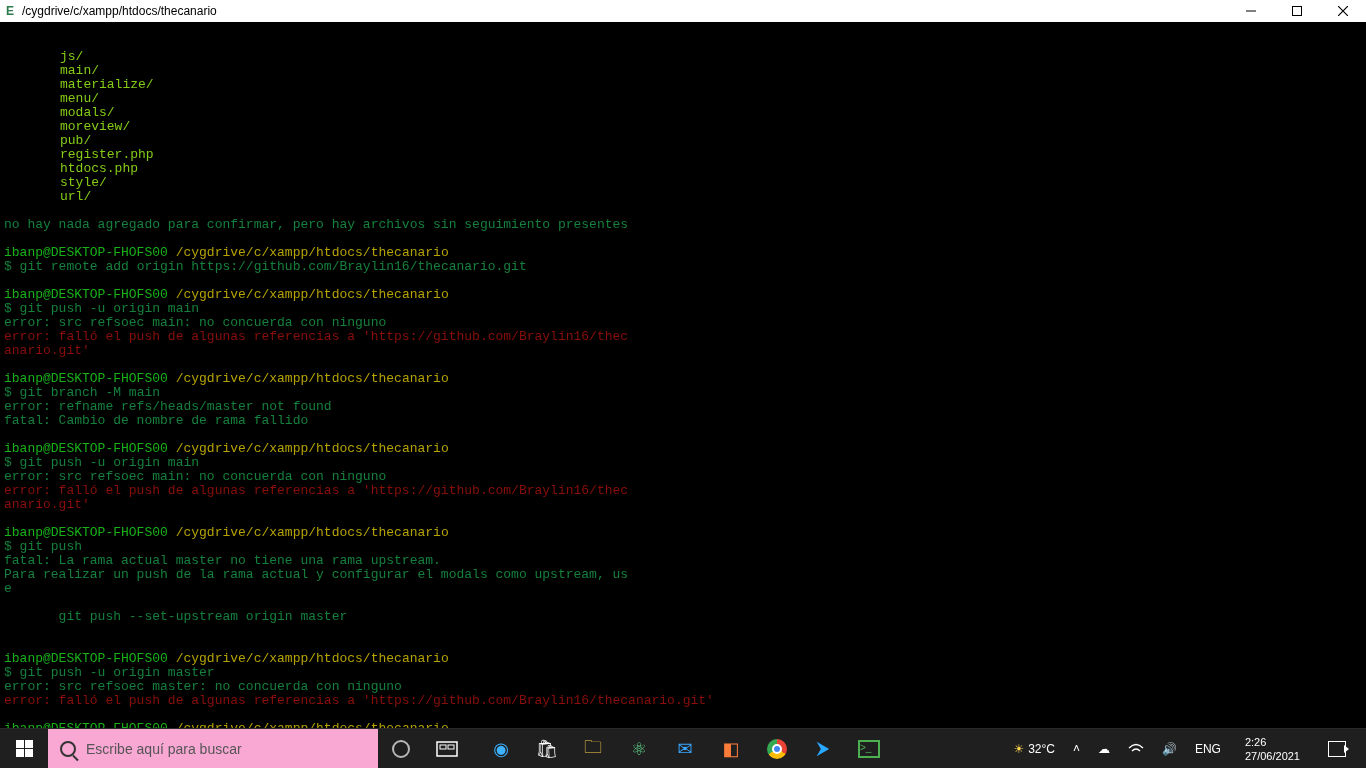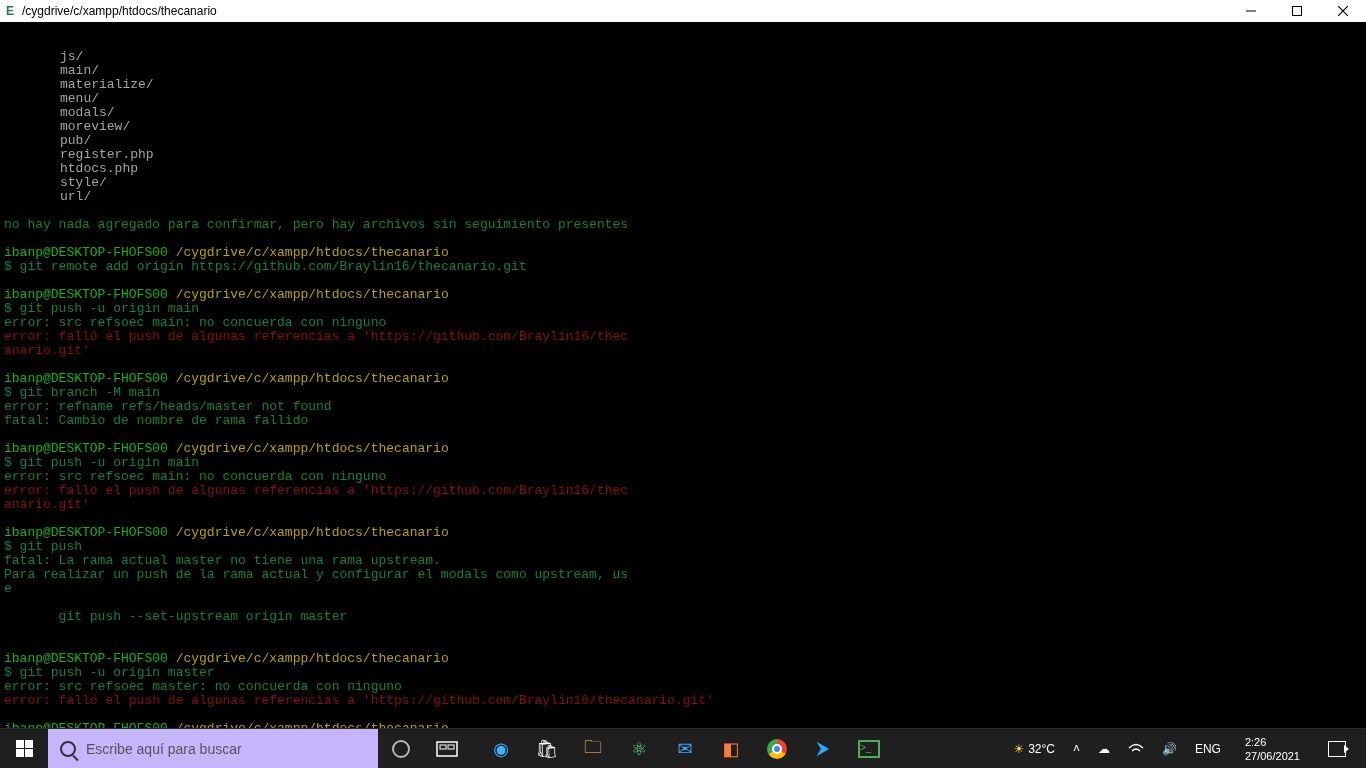--- a/index.html
+++ b/index.html
@@ -46,21 +46,21 @@
   
   .terminal {
     background: #000;
     color: #cccccc;
     height: 706px;           
     padding: 0 4px;
     line-height: 14px;
     white-space: pre;
     overflow: hidden;
   }
-  .red     { color: #a3a3a3; }
+  .red     { color: #84cc16; }
   .darkred { color: #8a0f0b; }
   .white   { color: #15803d; }
 
   .prompt-user  { color: #18b218; }
   .prompt-path  { color: #b5a300; }
 
   
   .listing { padding-left: 56px; }
 
   
@@ -85,21 +85,21 @@
     display: grid;
     grid-template-columns: 8px 8px;
     grid-template-rows: 8px 8px;
     gap: 1px;
   }
   .win-logo div { background: #ffffff; }
 
   .search-box {
     height: 40px;
     width: 330px;
-    background: #c4b5fd;
+    background: #f9a8d4;
     color: #555;
     display: flex;
     align-items: center;
     padding: 0 12px;
     gap: 10px;
     font-size: 14px;
   }
   .search-box .mag {
     width: 16px; height: 16px;
     border: 2px solid #333;

